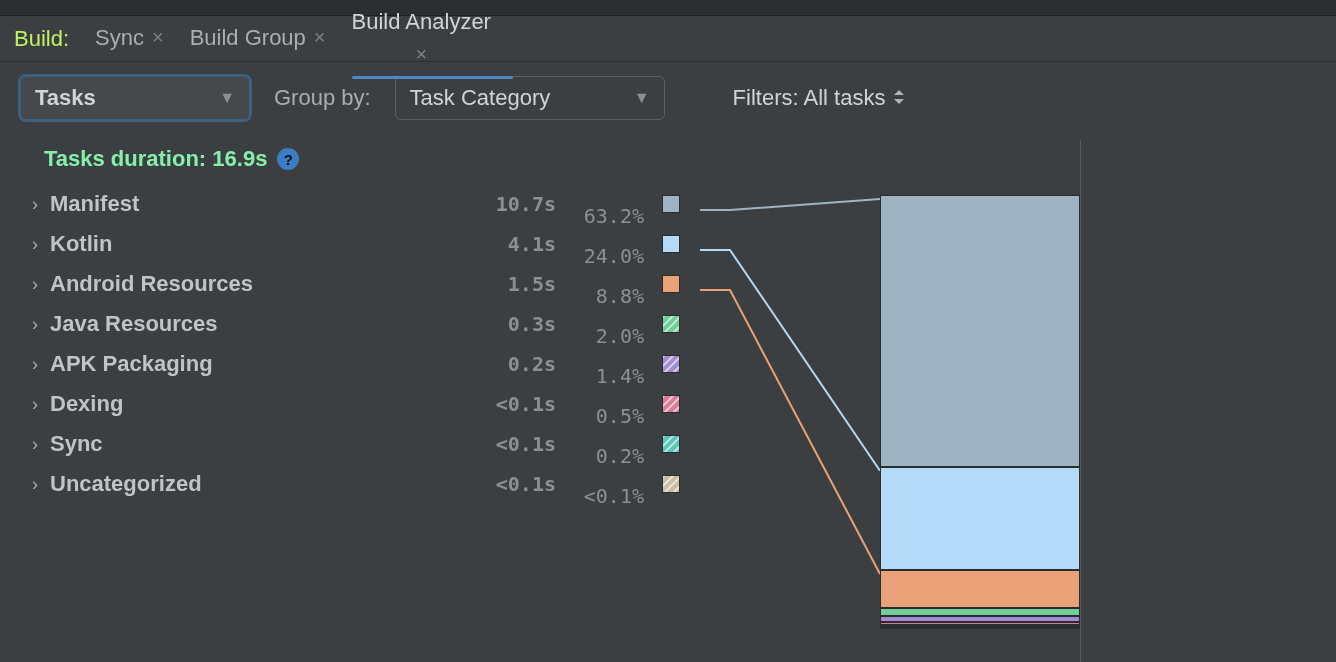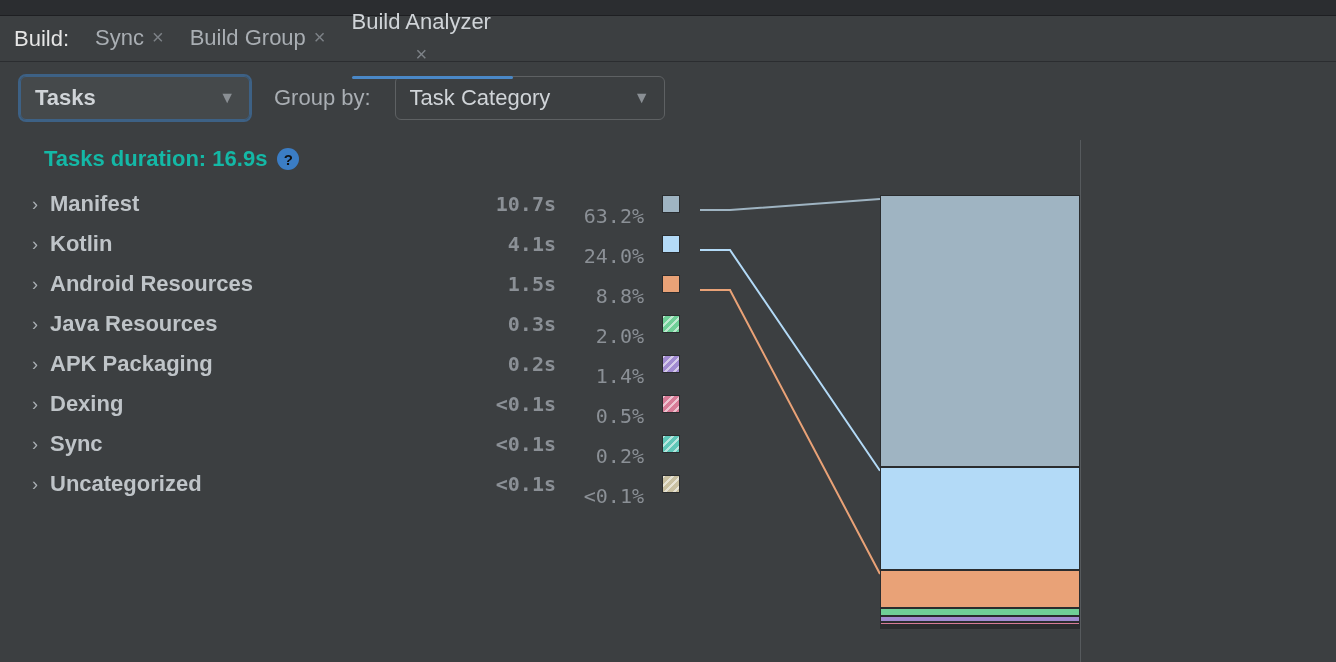--- a/index.html
+++ b/index.html
@@ -18,21 +18,21 @@
   }
   .tabbar {
     display: flex;
     align-items: center;
     height: 46px;
     padding: 0 14px;
     background: #3c3f41;
     border-bottom: 1px solid #2b2d30;
     gap: 26px;
   }
-  .tabbar .build-label { color: #e5e5e5; }
+  .tabbar .build-label { color: #bef264; }
   .tabbar .tab {
     display: inline-flex; align-items: center; gap: 8px;
     color: #a9aeb3; cursor: pointer;
     padding-bottom: 2px;
   }
   .tabbar .tab.active { color: #d0d4d8; flex-direction: column; }
   .tabbar .close-x {
     color: #7d8287; font-size: 20px;
   }
   .active-underline {
@@ -78,21 +78,21 @@
   }
   .rightcol {
     flex: 1;
     border-left: 1px solid #565a5d;
     height: 100%;
   }
   .duration-row {
     display: flex; align-items: center; gap: 10px;
     padding: 6px 0 12px 24px;
   }
-  .duration-row .txt { color: #14b8a6; font-weight: 700; }
+  .duration-row .txt { color: #86efac; font-weight: 700; }
   .duration-row .help {
     display:inline-flex; align-items:center; justify-content:center;
     width: 22px; height: 22px; border-radius: 11px;
     background: #3b7dc4; color: #0f1113; font-weight: 700;
     font-size: 15px;
   }
   .rows { }
   .row {
     display: flex; align-items: center;
     height: 40px;
@@ -153,20 +153,28 @@
   <div class="combo selected">
     <span>Tasks</span>
     <span class="chevron">▼</span>
   </div>
   <span class="label">Group by:</span>
   <div class="combo" style="min-width:270px">
     <span>Task Category</span>
     <span class="chevron">▼</span>
   </div>
   <div style="width:20px"></div>
+  <div class="filters">
+    <span>Filters: All tasks</span>
+    <span class="sort-icon">
+      <svg width="12" height="16" viewBox="0 0 12 16">
+          <path d="M1 6 L6 1 L11 6 Z M1 10 L6 15 L11 10 Z" fill="#b0b4b8"></path>
+        </svg>
+    </span>
+  </div>
 </div>
 
 <div class="content">
   <div class="leftcol">
     <div class="duration-row">
       <span class="txt">
         <span>Tasks duration:</span>
         <span>16.9s</span>
       </span>
       <span class="help">?</span>

